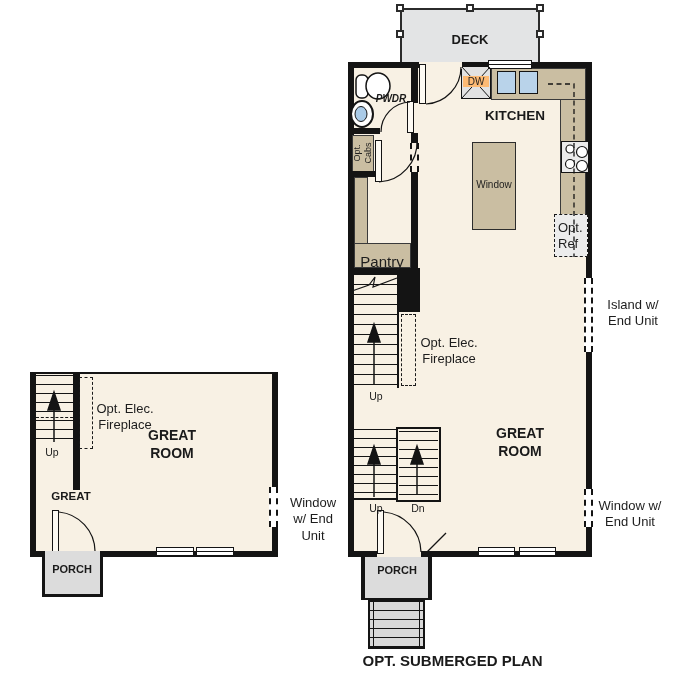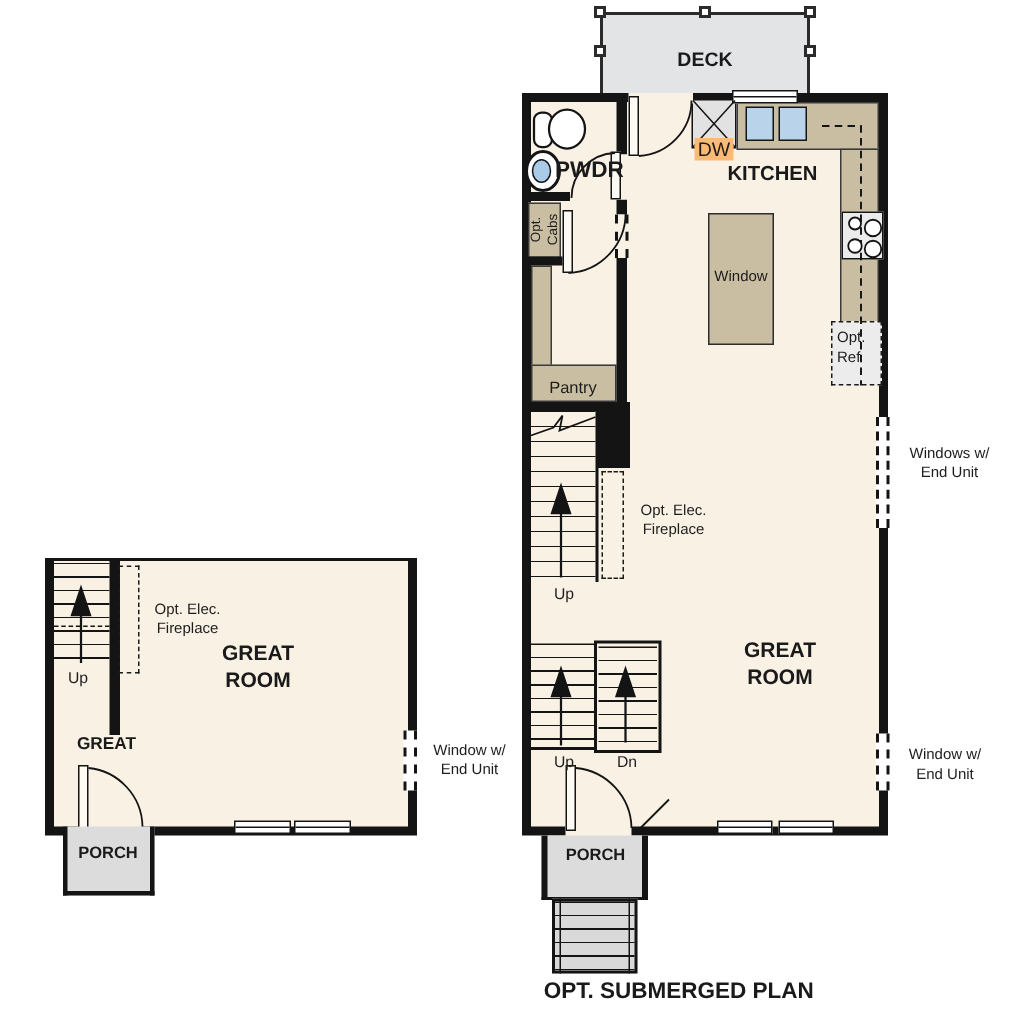--- a/index.html
+++ b/index.html
@@ -12,21 +12,21 @@
   .gray{background:#e3e4e5;border:2px solid #2b2b2b;}
   .stairs{background:repeating-linear-gradient(to bottom,#141414 0 1px,transparent 1px 10px);}
   .stairs9{background:repeating-linear-gradient(to bottom,#141414 0 1px,transparent 1px 9px);}
   .win{background:#fff;border:1px solid #141414;}
   .win::after{content:'';position:absolute;left:0;right:0;top:45%;border-top:1px solid #141414;}
   .dwin{background:#fff;border-left:2px dashed #141414;border-right:2px dashed #141414;}
   .gap{background:#f8f1e4;}
   .leaf{background:#fdfaf3;border:1.3px solid #141414;}
   .dash{border:1.5px dashed #1a1a1a;background:transparent;}
   .lbl{position:absolute;font-weight:bold;color:#1a1a1a;text-align:center;line-height:1.25;}
-  .note{position:absolute;font-size:10px;font-weight:400;color:#1d1d1d;text-align:center;line-height:1.25;}
+  .note{position:absolute;font-size:13px;font-weight:400;color:#1d1d1d;text-align:center;line-height:1.25;}
   .small{position:absolute;font-size:10px;font-weight:400;color:#1d1d1d;text-align:center;}
   .post{position:absolute;width:8px;height:8px;background:#fff;border:2px solid #2b2b2b;box-sizing:border-box;}
   svg{position:absolute;left:0;top:0;pointer-events:none;}
 </style>
 </head>
 <body>
 
 <div id="canvas">
 
   <div class="a gray" style="left:400px;top:8px;width:140px;height:56px;background:#e3e4e5;"></div>
@@ -146,28 +146,28 @@
       <line x1="374" y1="497" x2="374" y2="462"></line>
         <polygon points="368,464 380,464 374,446"></polygon>
       <line x1="417" y1="495" x2="417" y2="462"></line>
         <polygon points="411,464 423,464 417,446"></polygon>
       <line x1="54" y1="442" x2="54" y2="408"></line>
         <polygon points="48,410 60,410 54,392"></polygon>
     </g>
   </svg>
 
   <div class="lbl" style="left:435px;top:32px;width:70px;font-size:13px;">DECK</div>
-  <div class="lbl" style="left:370px;top:105px;width:42px;font-size:15px;">PWDR</div>
-  <div class="small" style="left:463px;top:92px;width:26px;font-size:13px;background:#fdba74;">DW</div>
+  <div class="lbl" style="left:370px;top:93px;width:42px;font-size:10px;font-style:italic;">PWDR</div>
+  <div class="small" style="left:463px;top:76px;width:26px;font-size:10px;background:#fdba74;">DW</div>
   <div class="lbl" style="left:465px;top:108px;width:100px;font-size:13.5px;">KITCHEN</div>
   <div class="small" style="left:470px;top:179px;width:48px;font-size:10px;">Window</div>
   <div class="small" style="left:346px;top:142px;width:34px;height:22px;font-size:9px;line-height:11px;transform:rotate(-90deg);">Opt. Cabs</div>
-  <div class="small" style="left:352px;top:253px;width:60px;font-size:11px;text-align:center;">Pantry</div>
+  <div class="small" style="left:352px;top:253px;width:60px;font-size:15px;text-align:center;">Pantry</div>
   <div class="note" style="left:558px;top:220px;width:26px;text-align:left;">Opt. Ref</div>
-  <div class="note" style="left:597px;top:297px;width:72px;">Windows w/ End Unit</div>
+  <div class="note" style="left:597px;top:297px;width:72px;">Island w/ End Unit</div>
   <div class="note" style="left:420px;top:335px;width:58px;">Opt. Elec. Fireplace</div>
   <div class="small" style="left:364px;top:390px;width:24px;font-size:10.5px;">Up</div>
   <div class="lbl" style="left:478px;top:424px;width:84px;font-size:14px;line-height:18px;">GREAT ROOM</div>
   <div class="note" style="left:598px;top:498px;width:64px;">Window w/ End Unit</div>
   <div class="small" style="left:364px;top:502px;width:24px;font-size:10.5px;">Up</div>
   <div class="small" style="left:406px;top:502px;width:24px;font-size:10.5px;">Dn</div>
   <div class="lbl" style="left:366px;top:564px;width:62px;font-size:11px;">PORCH</div>
   <div class="lbl" style="left:330px;top:652px;width:245px;font-size:15px;">OPT. SUBMERGED PLAN</div>
 
   <div class="note" style="left:96px;top:401px;width:58px;">Opt. Elec. Fireplace</div>

